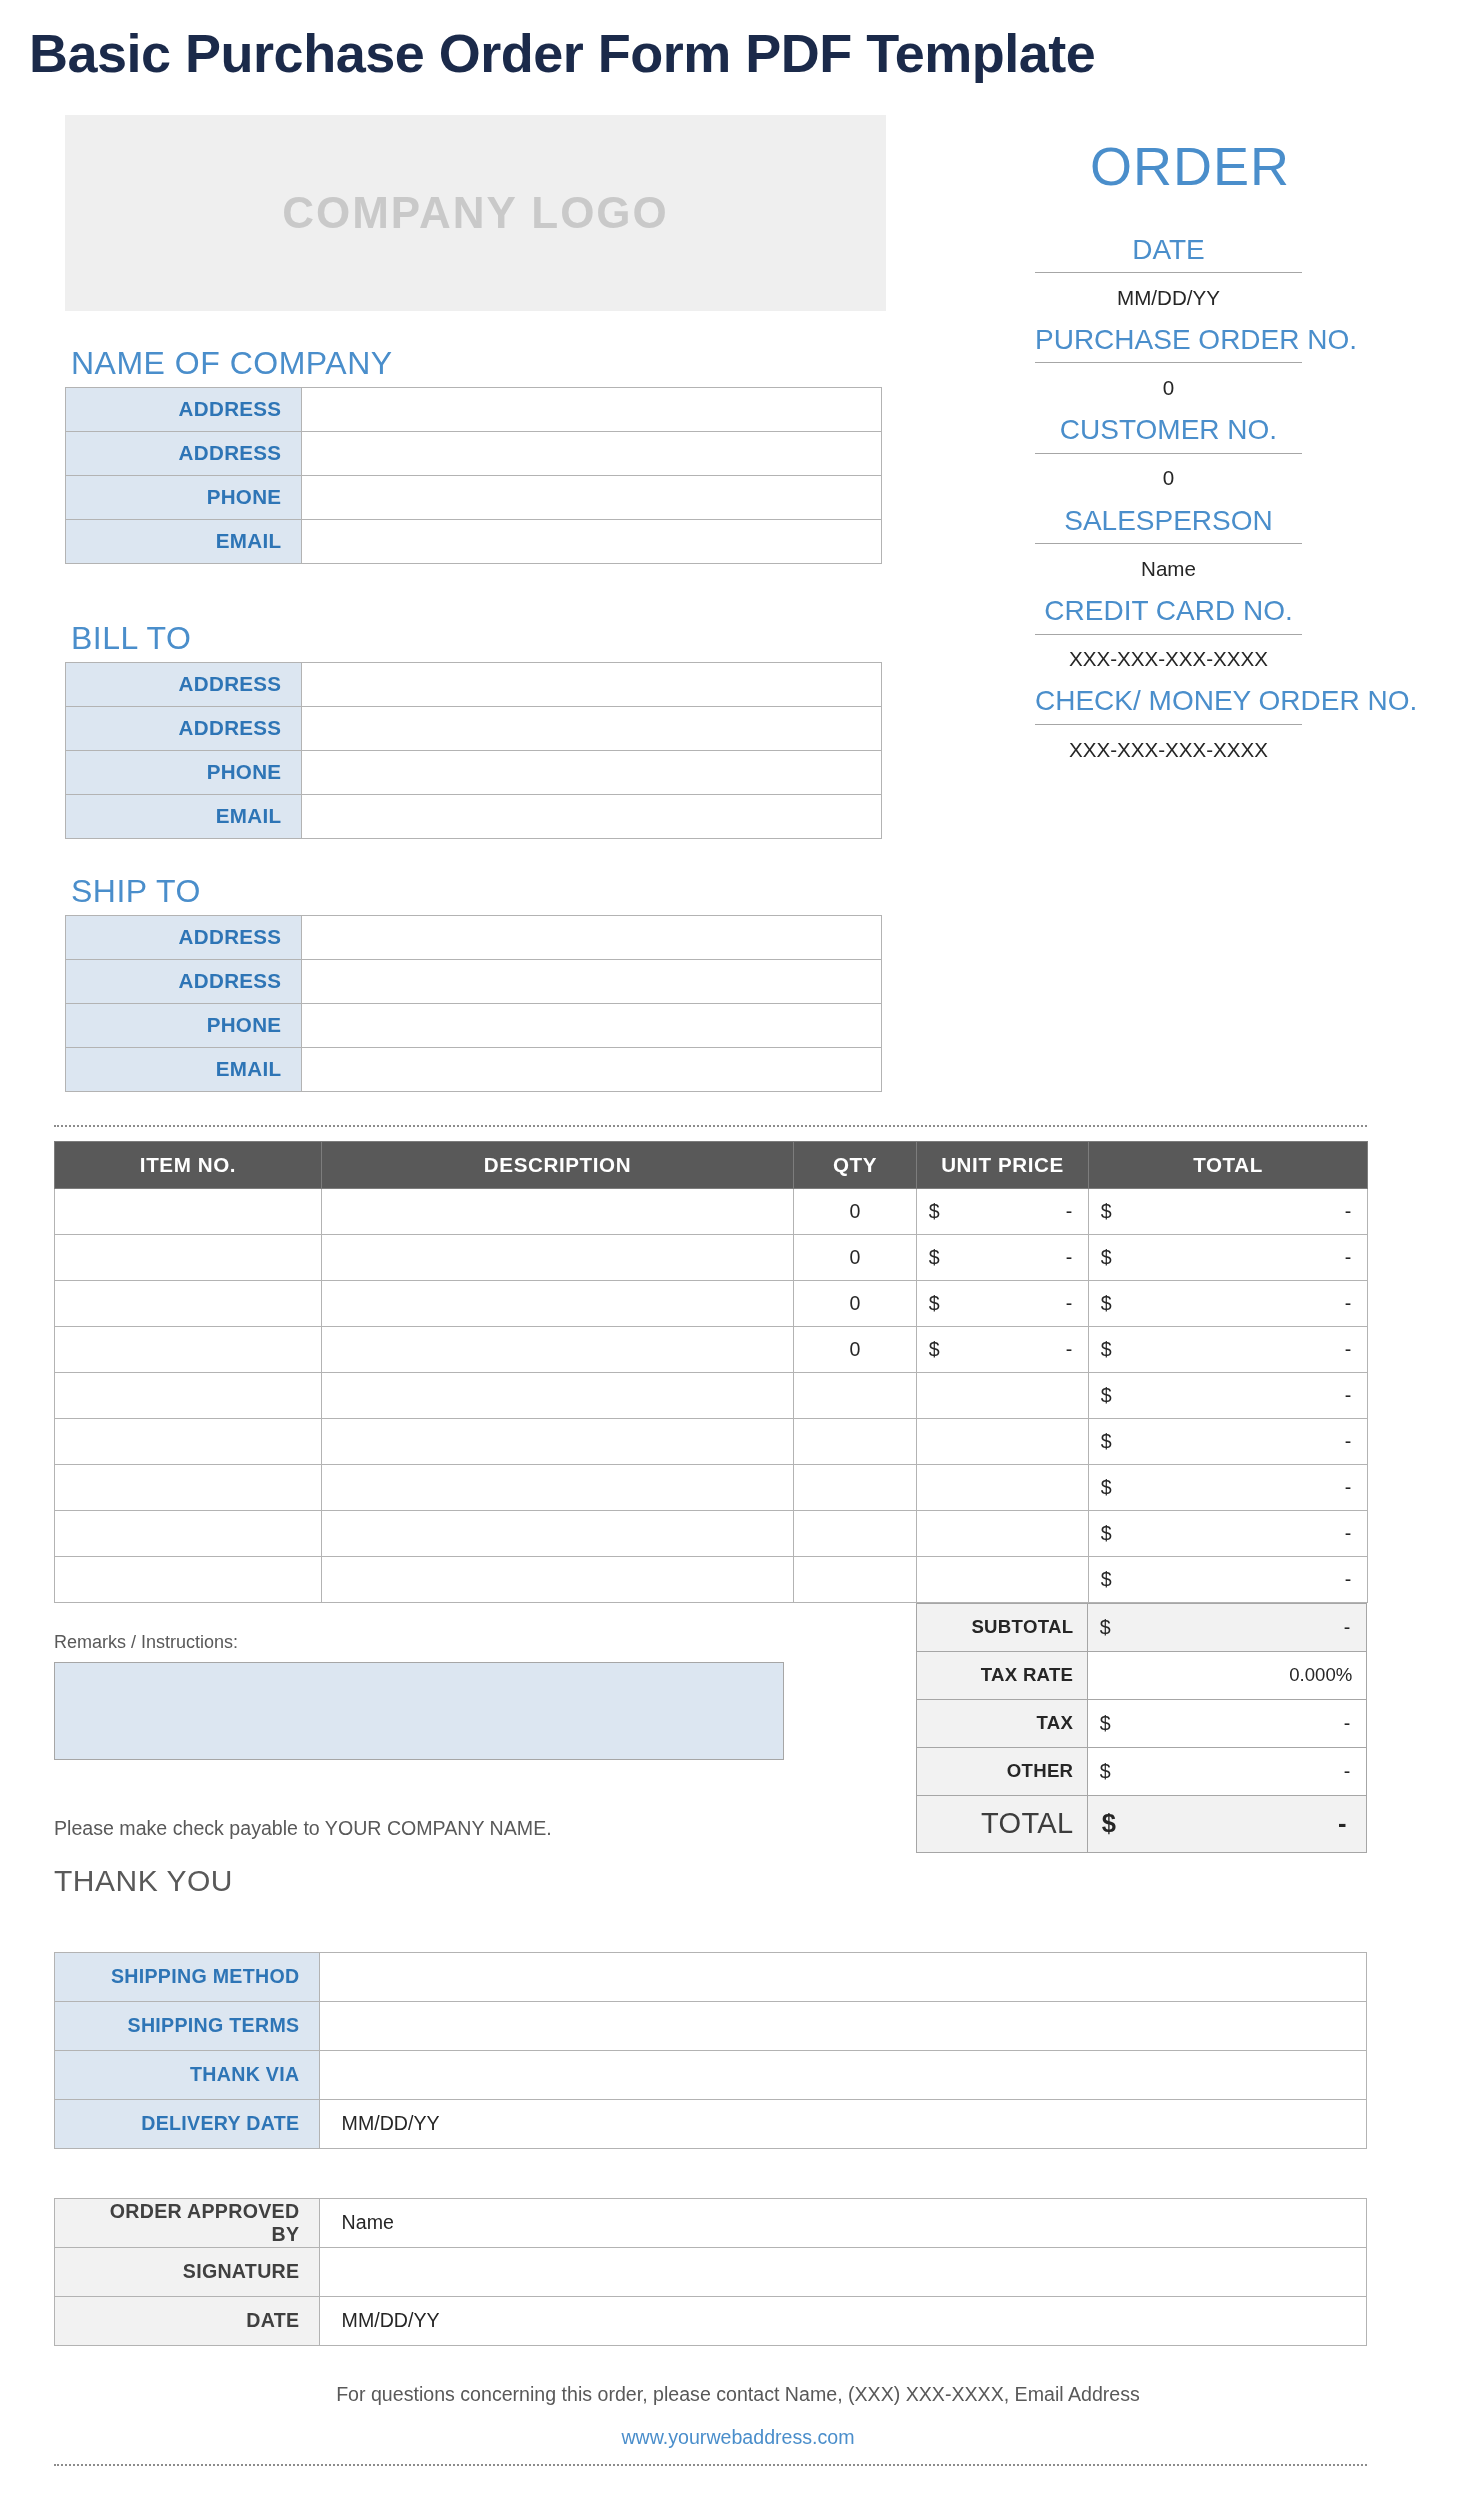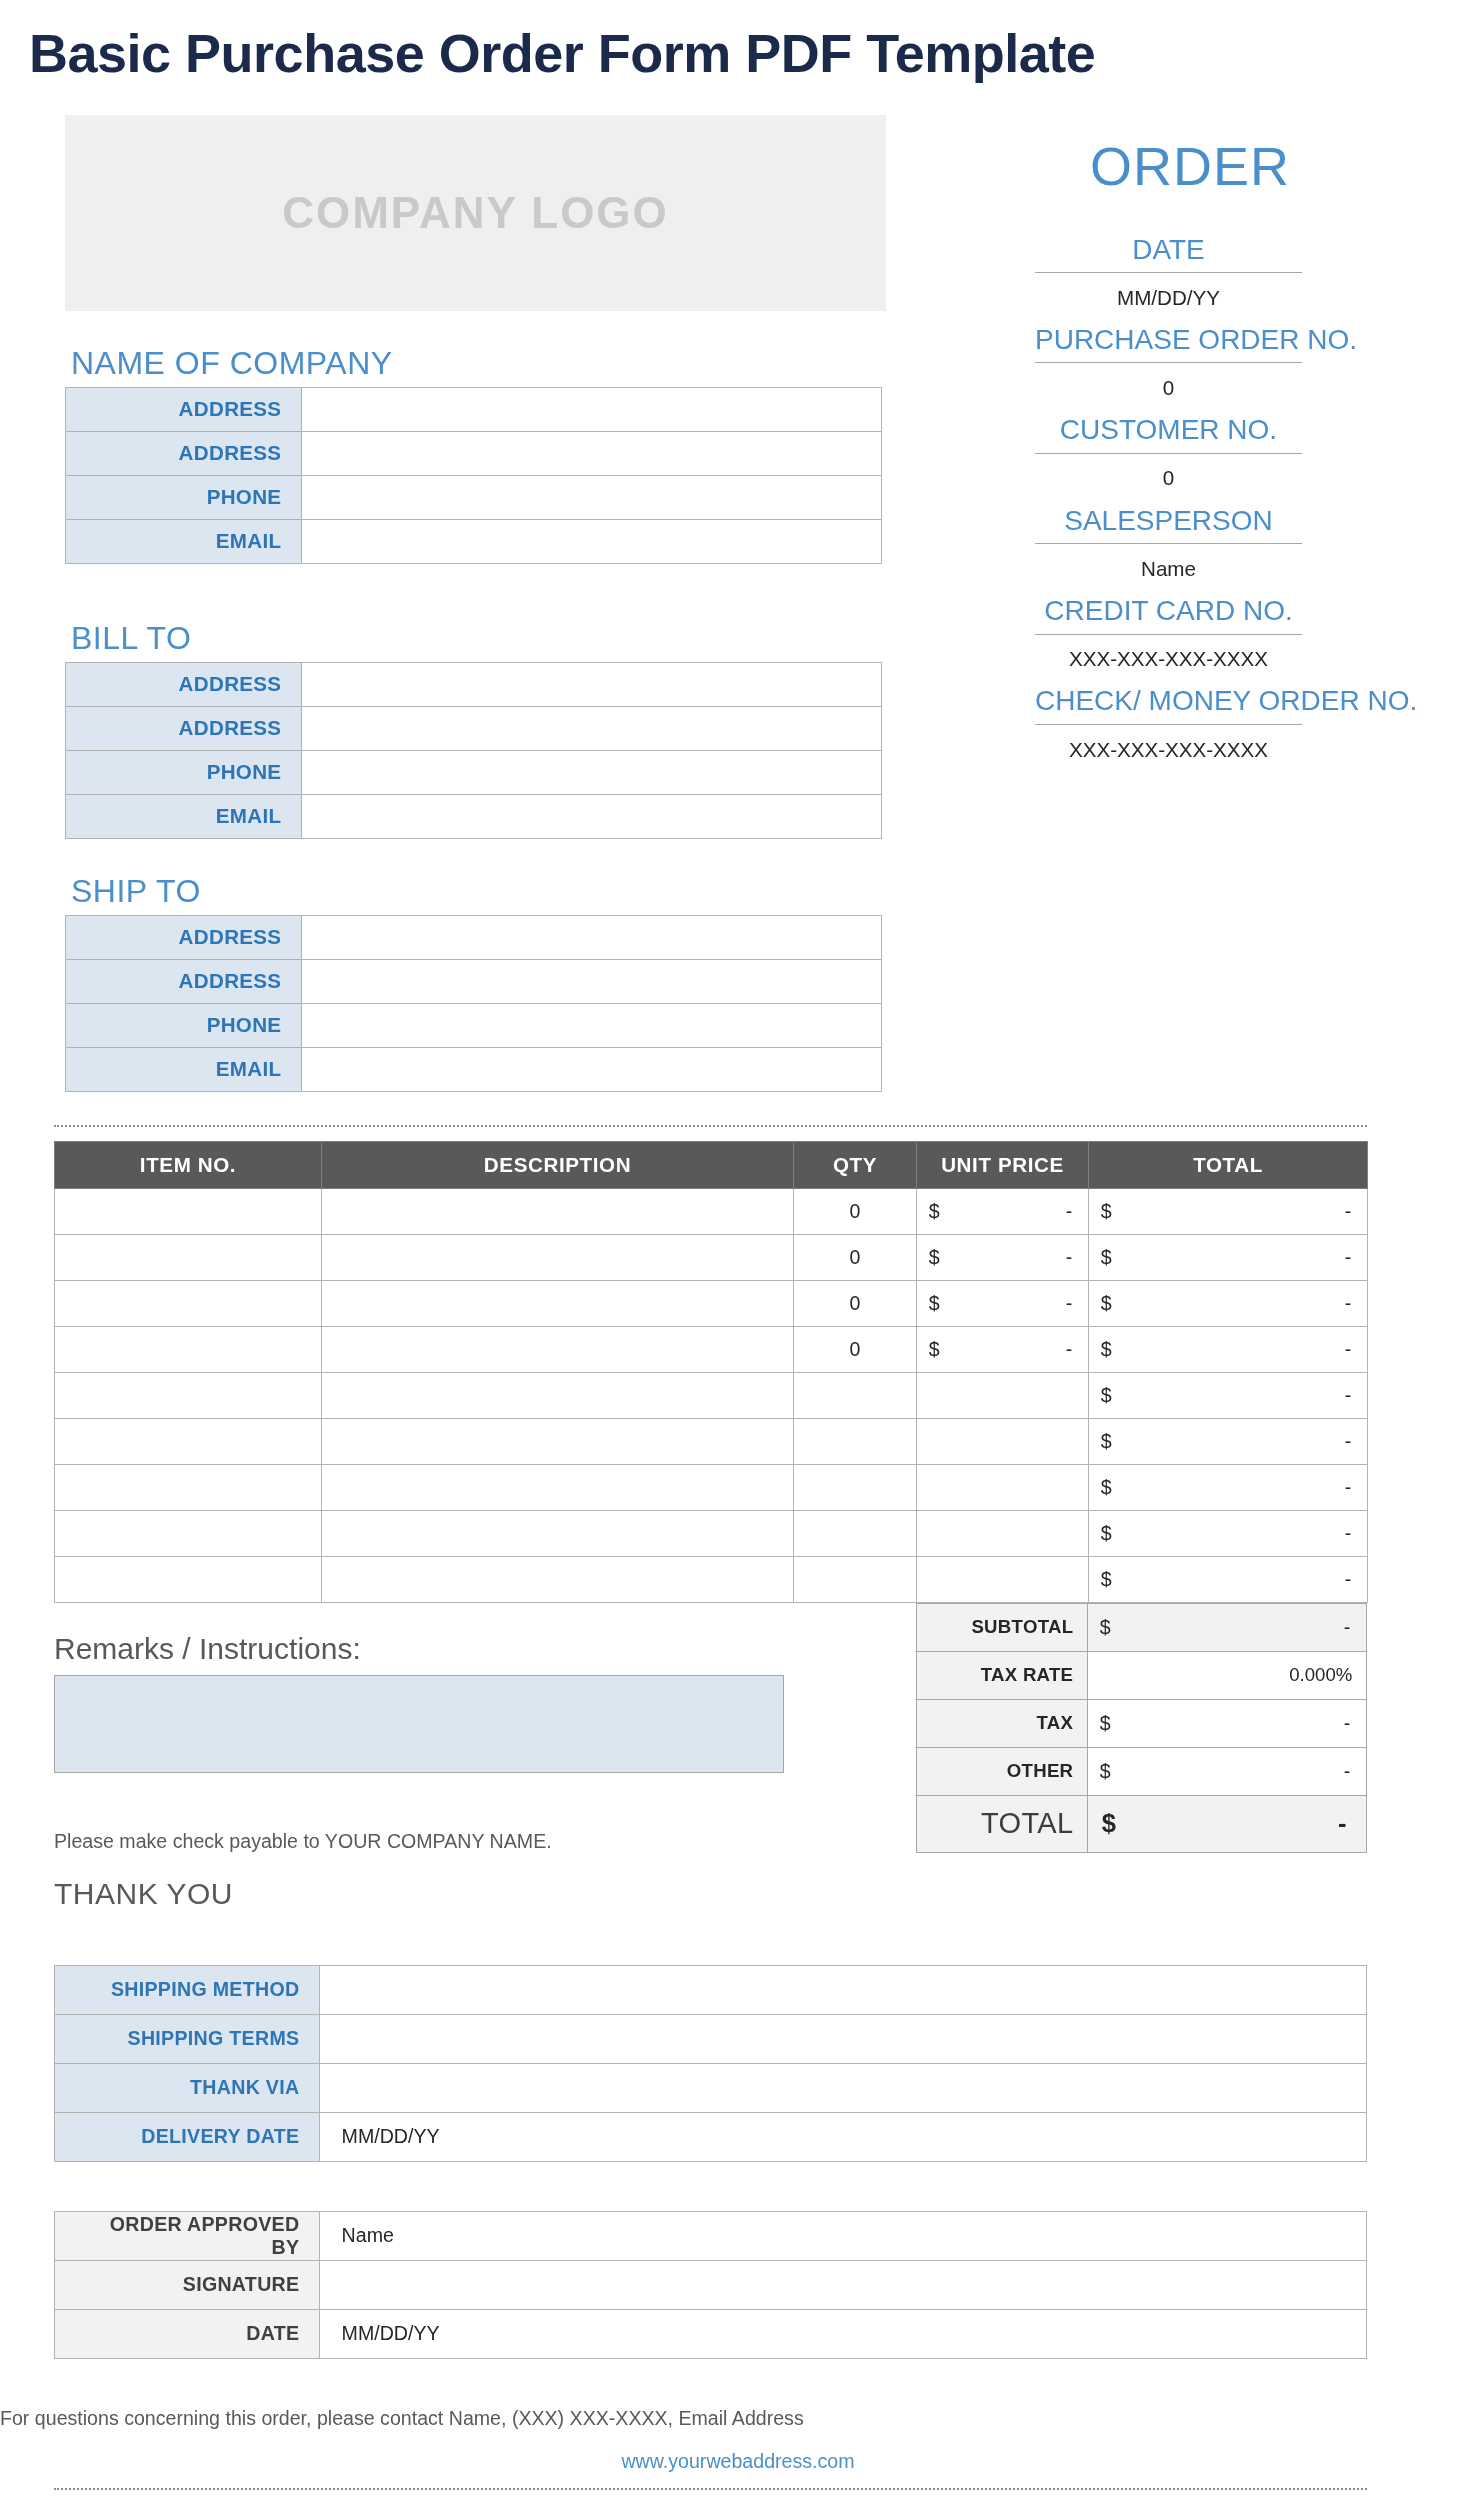--- a/index.html
+++ b/index.html
@@ -69,21 +69,21 @@
     font-size: 20.6px; font-weight: 700; letter-spacing: 0.6px;
     border: 1px solid #7d7d7d;
   }
   .items td { border: 1px solid #b3b3b3; height: 46px; background: #fff; font-size: 19.6px; }
   .items td.qty { text-align: center; }
   .money { display: flex; justify-content: space-between; align-items: center; padding: 0 15.7px 0 11.8px; }
 
   
   .below { display: flex; width: 1313px; margin-left: 54px; align-items: flex-start; }
   .below-left { flex: 1; }
-  .remarks-label { margin-top: 29px; font-size: 30px; color: #595959; }
+  .remarks-label { margin-top: 29px; font-size: 18px; color: #595959; }
   .remarks-box { margin-top: 9.8px; width: 730px; height: 98px; background: #dce6f1; border: 1px solid #a6a6a6; }
   .check-note { margin-top: 57px; font-size: 19.6px; color: #595959; }
   .thank-you { margin-top: 23.5px; font-size: 30px; color: #595959; letter-spacing: 0.5px; }
 
   .totals { width: 451px; margin-left: auto; table-layout: fixed; border: 1px solid #a0a0a0; }
   .totals td { border: 1px solid #a6a6a6; height: 48px; background: #fff; }
   .totals td.tlbl {
     width: 171px; background: #f2f2f2; text-align: right; padding-right: 13.7px;
     font-size: 18.6px; font-weight: 700; color: #262626; letter-spacing: 0.3px;
   }
@@ -100,21 +100,21 @@
   .wide-table td.lbl {
     width: 265px; text-align: right; padding-right: 19.6px;
     font-weight: 700; font-size: 19.6px; letter-spacing: 0.3px; padding-left: 37px;
   }
   .shipping { margin-top: 54px; }
   .shipping td.lbl { background: #dce6f1; color: #2e75b6; }
   .approval { margin-top: 49px; }
   .approval td.lbl { background: #f2f2f2; color: #404040; }
   .wide-table td.val { padding-left: 21.6px; font-size: 19.6px; color: #262626; }
 
-  .footer-contact { margin-top: 48px; font-size: 19.6px; color: #595959; }
+  .footer-contact { margin-top: 37px; text-align: center; font-size: 19.6px; color: #595959; }
   .footer-link { margin-top: 19.6px; text-align: center; font-size: 19.6px; color: #4a8ecb; cursor: pointer; }
   .bottom-rule { margin-top: 15.7px; }
 </style>
 </head>
 <body>
 
 <div class="page-title">Basic Purchase Order Form PDF Template</div>
 
 <div class="top">
   <div class="top-left">

